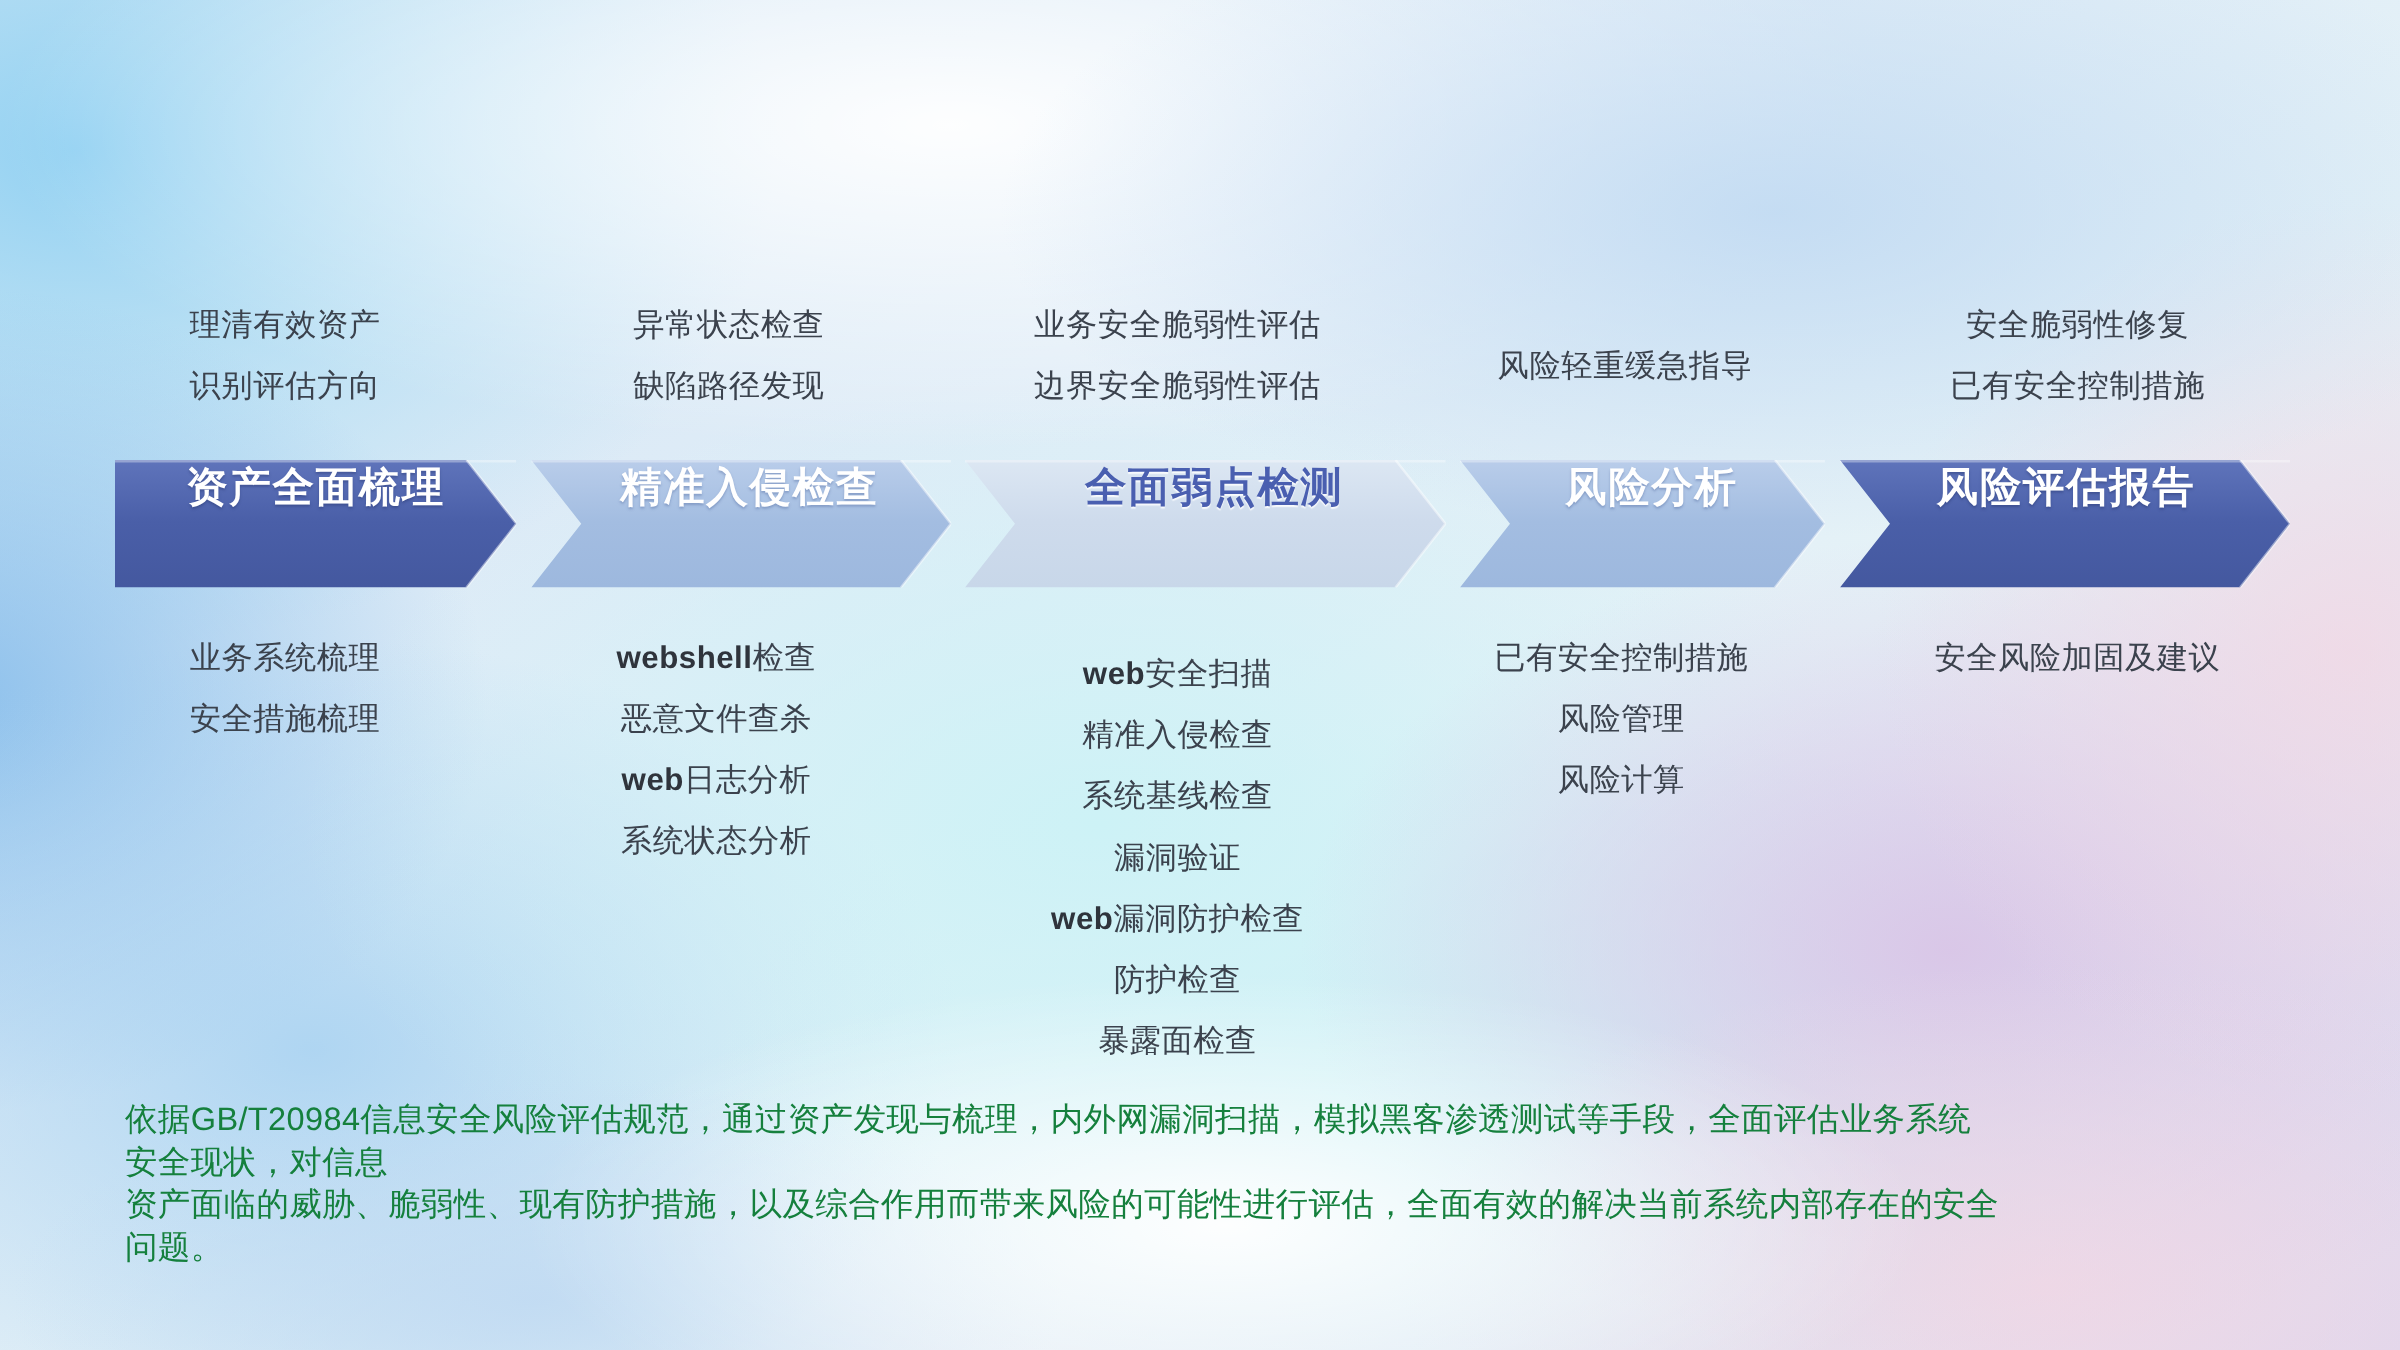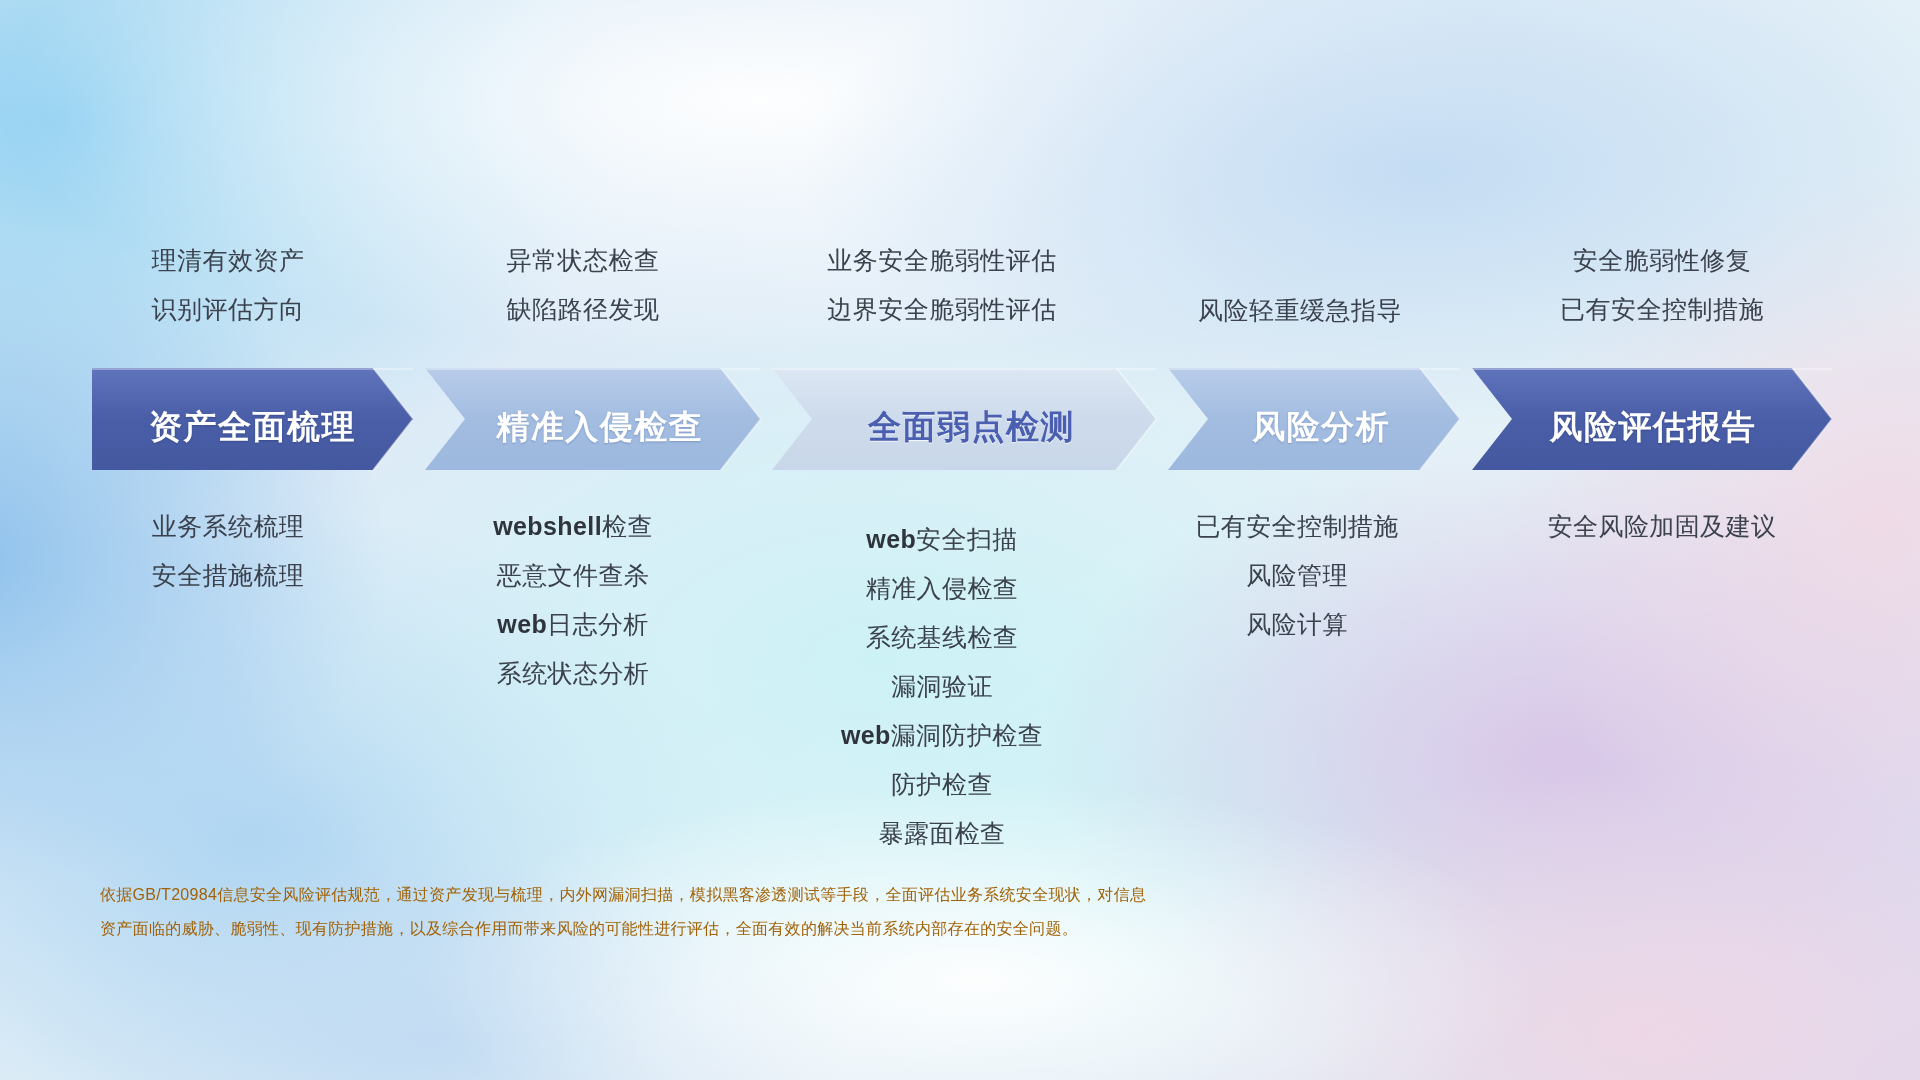--- a/index.html
+++ b/index.html
@@ -16,21 +16,21 @@
   .top-cell{position:absolute;text-align:center;}
   .top-cell .ln{
     font-size:25px;color:#3b424d;line-height:49px;white-space:nowrap;
     letter-spacing:.5px;
   }
 
   
   .band{position:absolute;left:92px;top:368px;width:1740px;height:102px;}
   .chev{
     position:absolute;top:0;height:118px;
-    display:flex;align-items:center;justify-content:center;
+    display:flex;justify-content:center;
   }
   .chev .shape{position:absolute;inset:0;}
   .chev .lbl{
     position:relative;z-index:3;font-size:33px;font-weight:bold;
     letter-spacing:1.5px;white-space:nowrap;
   }
   .dark .lbl{color:#ffffff;text-shadow:0 1px 2px rgba(40,55,110,.45);}
   .mid  .lbl{color:#ffffff;text-shadow:0 1px 2px rgba(70,95,150,.38);}
   .pale .lbl{color:#4a5fb0;text-shadow:0 1px 1px rgba(255,255,255,.85);}
 
@@ -39,21 +39,21 @@
   .bot-cell{position:absolute;text-align:center;}
   .bot-cell .ln{
     font-size:25px;color:#3b424d;line-height:49px;white-space:nowrap;
     letter-spacing:.4px;
   }
   .bot-cell .ln b{font-weight:bold;color:#2f343c;}
 
   
   .footer{
     position:absolute;left:100px;top:878px;width:1500px;
-    font-size:16px;line-height:34px;color:#a16207;letter-spacing:.3px;
+    font-size:26px;line-height:34px;color:#15803d;letter-spacing:.3px;
   }
   .footer p{margin:0;}
 </style>
 </head>
 <body>
 
 <svg id="bg" width="1920" height="1080" viewBox="0 0 1920 1080" preserveAspectRatio="none">
   <defs>
     <linearGradient id="base" x1="0" y1="0" x2="1" y2="1">
       <stop offset="0%" stop-color="#cfe4f4"></stop>
@@ -119,21 +119,21 @@
         <div class="ln">识别评估方向</div>
       </div>
       <div class="top-cell" style="width: 460px; left: 353px; top: 0px;">
         <div class="ln">异常状态检查</div>
         <div class="ln">缺陷路径发现</div>
       </div>
       <div class="top-cell" style="width: 460px; left: 712px; top: 0px;">
         <div class="ln">业务安全脆弱性评估</div>
         <div class="ln">边界安全脆弱性评估</div>
       </div>
-      <div class="top-cell" style="width: 460px; left: 1070px; top: 50px;">
+      <div class="top-cell" style="width: 460px; left: 1070px; top: 33px;">
         <div class="ln">风险轻重缓急指导</div>
       </div>
       <div class="top-cell" style="width: 460px; left: 1432px; top: 0px;">
         <div class="ln">安全脆弱性修复</div>
         <div class="ln">已有安全控制措施</div>
       </div>
     </div>
 
   <div class="band" id="band">
       <div class="chev dark" style="left: 0px; width: 321.141px;">

